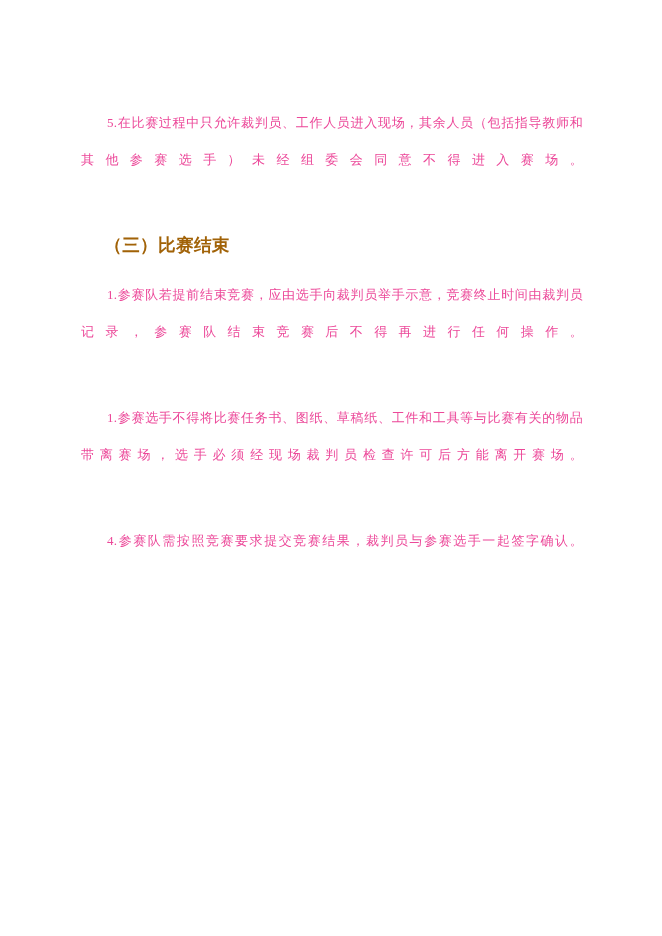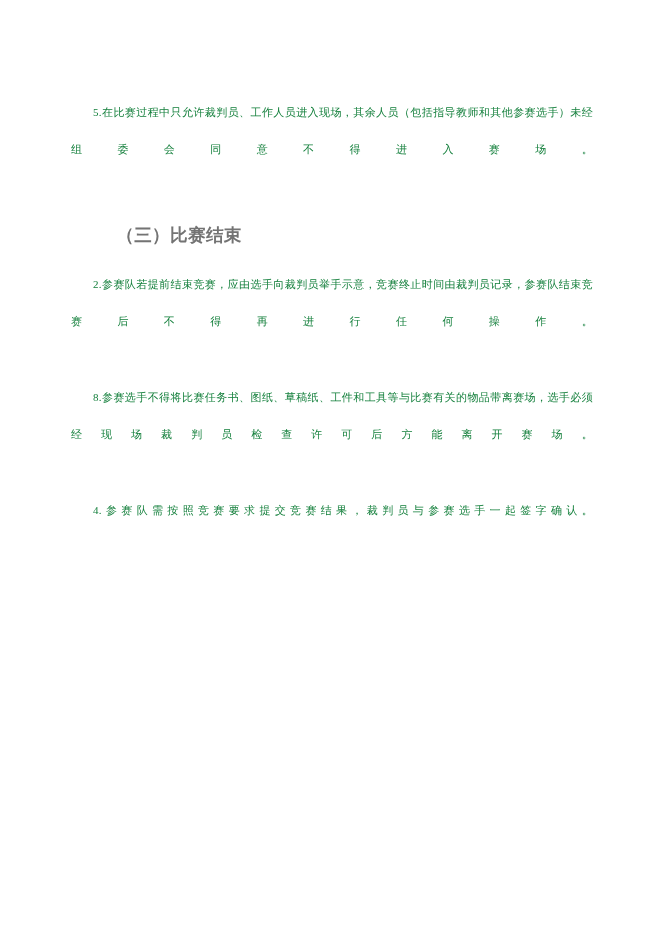--- a/index.html
+++ b/index.html
@@ -19,52 +19,52 @@
     overflow: hidden;
     box-sizing: border-box;
   }
   #text-block {
     position: absolute;
     left: 69px;
     top: 92px;
     width: 526px;
   }
   .para {
-    margin: 2px;
-    font-size: 11px;
+    margin: 12px;
+    font-size: 13px;
     line-height: 37px;
-    color: #15803d;
+    color: #ec4899;
     text-align: justify;
     text-justify: inter-ideograph;
     text-indent: 2em;
     letter-spacing: 0.35px;
     font-weight: 400;
     -webkit-font-smoothing: antialiased;
   }
   .heading {
-    margin: 12px;
+    margin: 0;
     font-size: 17.6px;
     line-height: 37px;
-    color: #737373;
+    color: #a16207;
     text-align: left;
     text-indent: 2em;
     letter-spacing: 0.35px;
     font-weight: 700;
   }
   
   .para::after {
     content: "";
     display: inline-block;
     width: 100%;
   }
 </style>
 </head>
 <body>
 
 <div id="page">
   <div id="text-block">
       <p class="para">5.在比赛过程中只允许裁判员、工作人员进入现场，其余人员（包括指导教师和其他参赛选手）未经组委会同意不得进入赛场。</p>
       <p class="heading">（三）比赛结束</p>
-      <p class="para">2.参赛队若提前结束竞赛，应由选手向裁判员举手示意，竞赛终止时间由裁判员记录，参赛队结束竞赛后不得再进行任何操作。</p>
-      <p class="para">8.参赛选手不得将比赛任务书、图纸、草稿纸、工件和工具等与比赛有关的物品带离赛场，选手必须经现场裁判员检查许可后方能离开赛场。</p>
+      <p class="para">1.参赛队若提前结束竞赛，应由选手向裁判员举手示意，竞赛终止时间由裁判员记录，参赛队结束竞赛后不得再进行任何操作。</p>
+      <p class="para">1.参赛选手不得将比赛任务书、图纸、草稿纸、工件和工具等与比赛有关的物品带离赛场，选手必须经现场裁判员检查许可后方能离开赛场。</p>
       <p class="para">4.参赛队需按照竞赛要求提交竞赛结果，裁判员与参赛选手一起签字确认。</p>
     </div>
 </div>
 
 </body></html>

